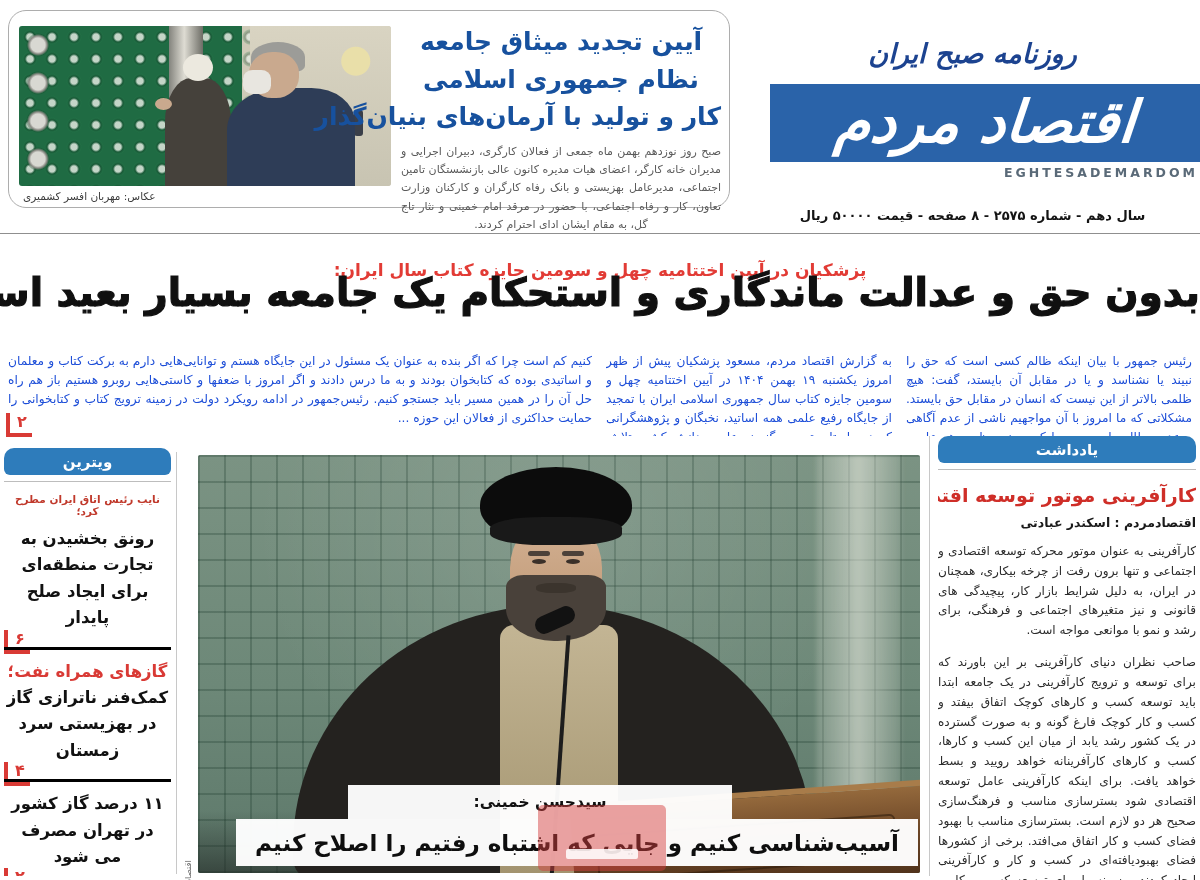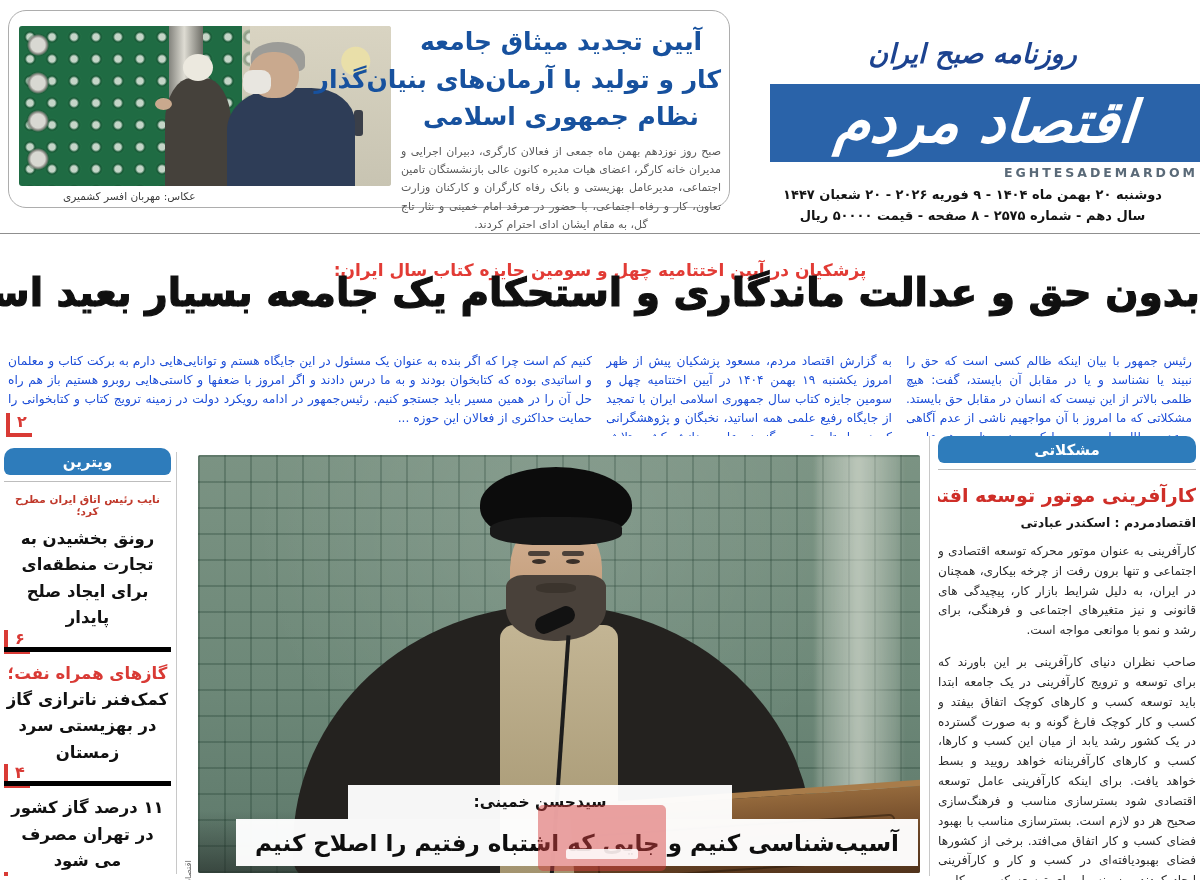--- a/index.html
+++ b/index.html
@@ -25,21 +25,21 @@
                       linear-gradient(180deg,#d9d4c2,#c8c4b2); filter:blur(.4px); }
   .far-fig1 { position:absolute; right:28px; top:84px; width:9px; height:26px; background:#3a3f49; border-radius:3px; }
   .far-fig2 { position:absolute; right:52px; top:90px; width:7px; height:20px; background:#565b63; border-radius:3px; }
   .pilgrim1-body { position:absolute; left:146px; top:52px; width:66px; height:110px; background:#45413b; border-radius:40% 40% 0 0; }
   .pilgrim1-cap { position:absolute; left:164px; top:28px; width:30px; height:27px; background:#ece9df; border-radius:50%; }
   .pilgrim2-body { position:absolute; left:208px; top:62px; width:128px; height:100px; background:#2e3d57; border-radius:42% 34% 0 0; }
   .pilgrim2-hair { position:absolute; left:232px; top:16px; width:54px; height:30px; background:#9c9c98; border-radius:50% 50% 20% 20%; }
   .pilgrim2-face { position:absolute; left:230px; top:26px; width:50px; height:46px; background:#c9a98e; border-radius:46%; }
   .pilgrim2-mask { position:absolute; left:224px; top:44px; width:28px; height:24px; background:#e8e6e0; border-radius:35%; }
   .hand { position:absolute; left:136px; top:72px; width:17px; height:12px; background:#c9a98e; border-radius:50%; }
-  .tl-caption { position:absolute; left:14px; top:179px; font-size:10.5px; color:#3c3c3c;margin-left:40px; }
+  .tl-caption { position:absolute; left:14px; top:179px; font-size:10.5px; color:#3c3c3c; }
   .tl-text { position:absolute; left:392px; top:12px; width:320px; height:178px; text-align:center; }
   .tl-head { color:#17519e; font-weight:bold; font-size:25px; line-height:1.5; white-space:nowrap; }
   .tl-sum { margin-top:7px; font-size:11px; line-height:1.68; color:#5a5a5a; text-align:justify; text-align-last:center; }
 
   
   .masthead { left:745px; top:0; width:455px; height:233px; }
   .tagline { position:absolute; top:38px; left:0; width:100%; text-align:center; font-size:27px; font-weight:bold; font-style:italic; color:#1c4390; }
   .logo-band { position:absolute; left:25px; top:84px; width:430px; height:78px; background:#2a63a9; }
   .logo-text { position:absolute; left:0; top:-12px; width:100%; height:100px; display:flex; align-items:center; justify-content:center;
                color:#fff; font-size:58px; font-weight:bold; font-style:italic; letter-spacing:-2px; transform:skewX(-5deg); white-space:nowrap; }
@@ -69,21 +69,21 @@
 
   
   .badge { height:27px; background:#2e7cbb; border-radius:10px 10px 6px 6px; color:#fff; font-weight:bold; font-size:15px;
            display:flex; align-items:center; justify-content:center; }
   .badge-rule { border-top:1px solid #bdbdbd; margin-top:6px; }
 
   
   .vitrine { left:4px; top:448px; width:167px; height:428px; overflow:hidden; }
   .v-items { margin-top:2px; }
   .v-item { position:relative; padding:9px 2px 15px 2px; text-align:center; }
-  .v-item + .v-item { border-top:5px solid #000000; }
+  .v-item + .v-item { border-top:3px solid #000000; }
   .v-kicker { color:#c0392b; font-size:10.5px; font-weight:bold; margin-bottom:9px; }
   .v-red { color:#d93a35; font-size:16.5px; font-weight:bold; line-height:1.6; }
   .v-head { color:#111; font-size:16.5px; font-weight:bold; line-height:1.6; }
   .v-item .pmark { position:absolute; left:0; bottom:-7px; }
 
   
   .note { left:938px; top:436px; width:258px; height:444px; overflow:hidden; }
   .n-title { margin-top:14px; text-align:center; color:#cf2e28; font-weight:bold; font-size:19px; white-space:nowrap; }
   .n-byline { margin-top:9px; font-size:12.5px; font-weight:bold; color:#1a1a1a; }
   .n-body { margin-top:4px; font-size:12.1px; line-height:1.64; text-align:justify; color:#2b2b2b; }
@@ -148,33 +148,32 @@
       <div class="pilgrim1-cap"></div>
       <div class="pilgrim2-body"></div>
       <div class="pilgrim2-hair"></div>
       <div class="pilgrim2-face"></div>
       <div class="pilgrim2-mask"></div>
       <div class="hand"></div>
     </div>
     <div class="tl-caption">عکاس: مهربان افسر کشمیری</div>
     <div class="tl-text">
       <div class="tl-head">آیین تجدید میثاق جامعه</div>
+      <div class="tl-head">نظام جمهوری اسلامی</div>
       <div class="tl-head">کار و تولید با آرمان‌های بنیان‌گذار</div>
-      <div class="tl-head">نظام جمهوری اسلامی</div>
       <div class="tl-sum">صبح روز نوزدهم بهمن ماه جمعی از فعالان کارگری، دبیران اجرایی و مدیران خانه کارگر، اعضای هیات مدیره کانون عالی بازنشستگان تامین اجتماعی، مدیرعامل بهزیستی و بانک رفاه کارگران و کارکنان وزارت تعاون، کار و رفاه اجتماعی، با حضور در مرقد امام خمینی و نثار تاج گل، به مقام ایشان ادای احترام کردند.</div>
     </div>
   </div>
 
   <div class="abs masthead">
     <div class="tagline">روزنامه صبح ایران</div>
     <div class="logo-band">
       <div class="logo-text">اقتصاد مردم</div>
     </div>
     <div class="logo-latin">EGHTESADEMARDOM</div>
-    <div class="m-date1">دوشنبه ۲۰ بهمن ماه ۱۴۰۴ - ۹ فوریه ۲۰۲۶ - ۲۰ شعبان ۱۴۴۷</div>
     <div class="m-date2">سال دهم - شماره ۲۵۷۵ - ۸ صفحه - قیمت ۵۰۰۰۰ ریال</div>
   </div>
 
   <div class="abs rule-top"></div>
 
   <div class="abs kicker">پزشکیان در آیین اختتامیه چهل و سومین جایزه کتاب سال ایران:</div>
   <div class="abs headline">بدون حق و عدالت ماندگاری و استحکام یک جامعه بسیار بعید است</div>
   <div class="abs columns">
     <div class="col col-1">رئیس جمهور با بیان اینکه ظالم کسی است که حق را نبیند یا نشناسد و یا در مقابل آن بایستد، گفت: هیچ ظلمی بالاتر از این نیست که انسان در مقابل حق بایستد. مشکلاتی که ما امروز با آن مواجهیم ناشی از عدم آگاهی و عدم مطالعه است و چرا که بروز و ظهور هر علم و دانشی به درک درست و اجرای صحیح آن باز می‌گردد در واقع این مسأله گم شده جهان امروز ما است.</div>
     <div class="col col-2">به گزارش اقتصاد مردم، مسعود پزشکیان پیش از ظهر امروز یکشنبه ۱۹ بهمن ۱۴۰۴ در آیین اختتامیه چهل و سومین جایزه کتاب سال جمهوری اسلامی ایران با تمجید از جایگاه رفیع علمی همه اساتید، نخبگان و پژوهشگرانی که در راستای توسعه گنجینه علم و دانش کشور تلاش می‌کنند، افزود: واقعیت آن است که ما هر چقدر کتاب و کتابخوانی را ارج نهیم و کسانی را که در این مسیر تلاش می‌کنند را تکریم و حمایت و پشتیبانی</div>
@@ -208,21 +207,21 @@
       <div class="v-item">
         
         
         
       </div>
 
     </div>
   </div>
 
   <div class="abs note">
-    <div class="badge">مشکلاتی</div>
+    <div class="badge">یادداشت</div>
     <div class="badge-rule"></div>
     <div class="n-title">کارآفرینی موتور توسعه اقتصاد</div>
     <div class="n-byline">اقتصادمردم : اسکندر عبادتی</div>
     <div class="n-body">
       <p>کارآفرینی به عنوان موتور محرکه توسعه اقتصادی و اجتماعی و تنها برون رفت از چرخه بیکاری، همچنان در ایران، به دلیل شرایط بازار کار، پیچیدگی های قانونی و نیز متغیرهای اجتماعی و فرهنگی، برای رشد و نمو با موانعی مواجه است.</p>
       <p>صاحب نظران دنیای کارآفرینی بر این باورند که برای توسعه و ترویج کارآفرینی در یک جامعه ابتدا باید توسعه کسب و کارهای کوچک اتفاق بیفتد و کسب و کار کوچک فارغ گونه و به صورت گسترده در یک کشور رشد یابد از میان این کسب و کارها، کسب و کارهای کارآفرینانه خواهد رویید و بسط خواهد یافت. برای اینکه کارآفرینی عامل توسعه اقتصادی شود بسترسازی مناسب و فرهنگ‌سازی صحیح هر دو لازم است. بسترسازی مناسب با بهبود فضای کسب و کار اتفاق می‌افتد. برخی از کشورها فضای بهبودیافته‌ای در کسب و کار و کارآفرینی ایجاد کردند و زمینه را برای توسعه کسب و کار و کارآفرینی مهیا کردند کاهش تعداد مجوزها، وجود زیرساخت‌های مناسب، تسریع فرایند ثبت و کوتاه کردن زمان ثبت شرکت، بهبود قوانین و مقررات حمایتی، وجود مشوق‌ها و برانگیزاننده‌های مالیاتی، امکان دسترسی به منابع و سادگی در دریافت تسهیلات همگی از مواردی است که بستر مناسبی را برای کارآفرینی و کسب و کار طراحی می‌کند.</p>
     </div>
   </div>
 
   <div class="abs photo">

